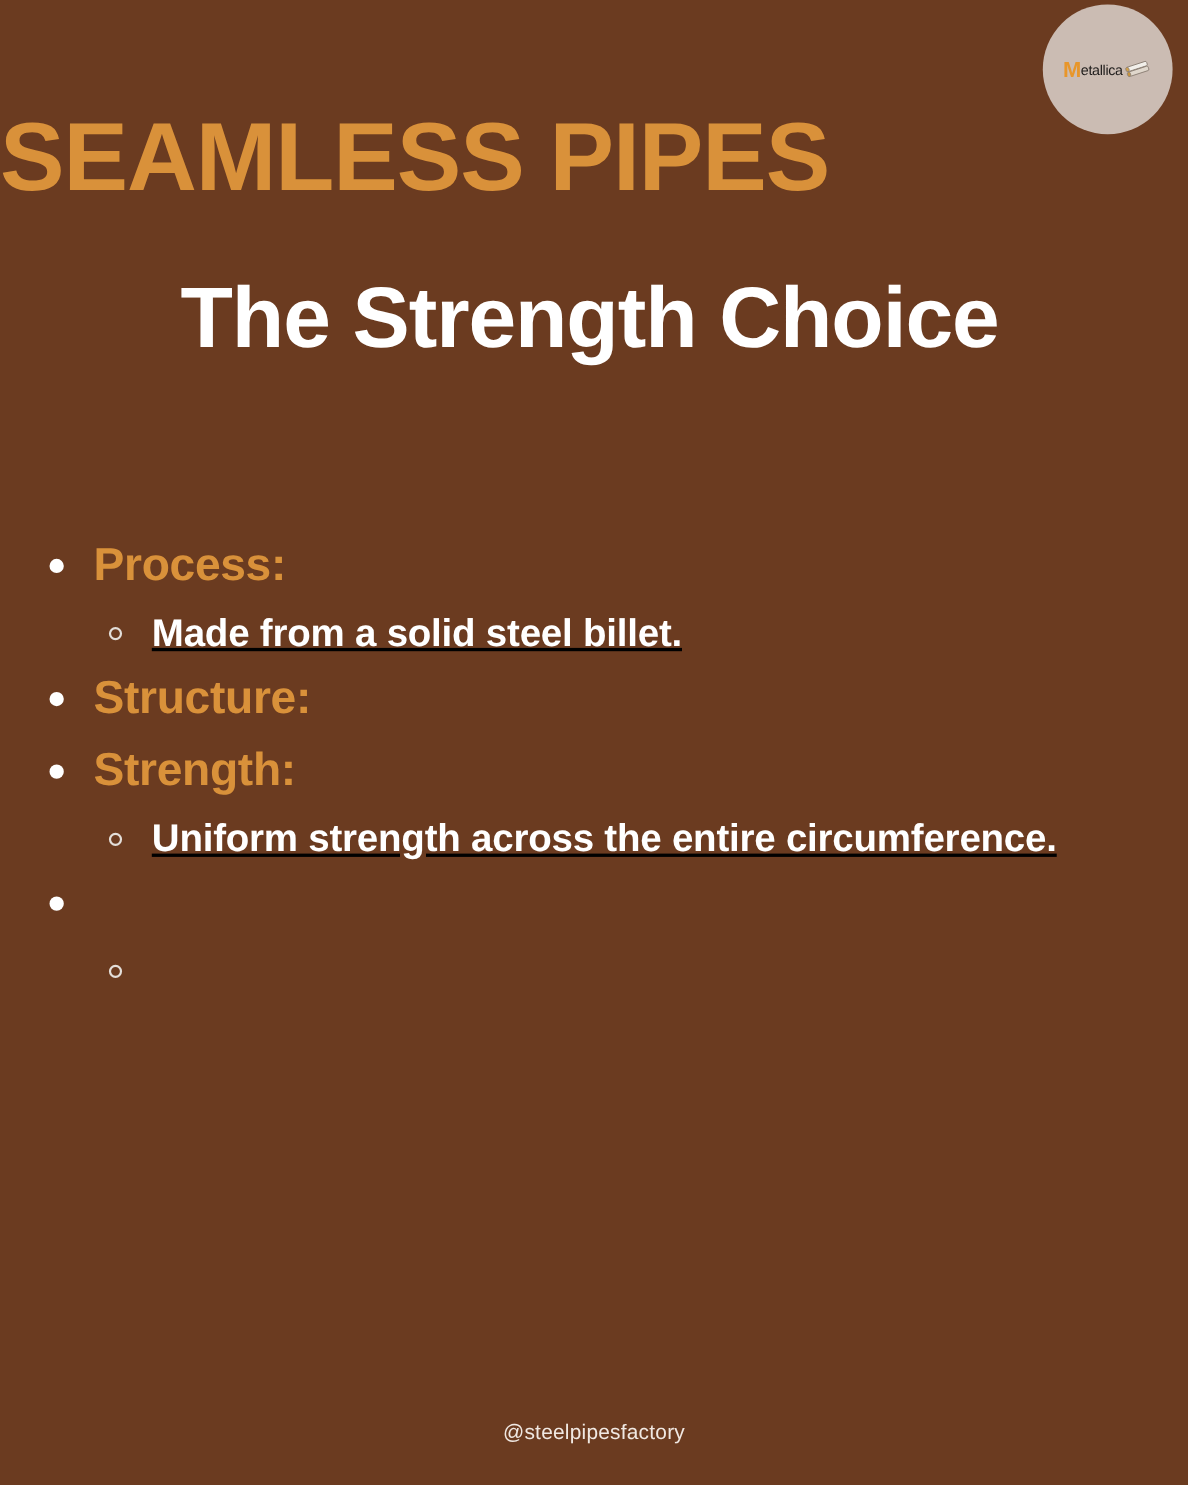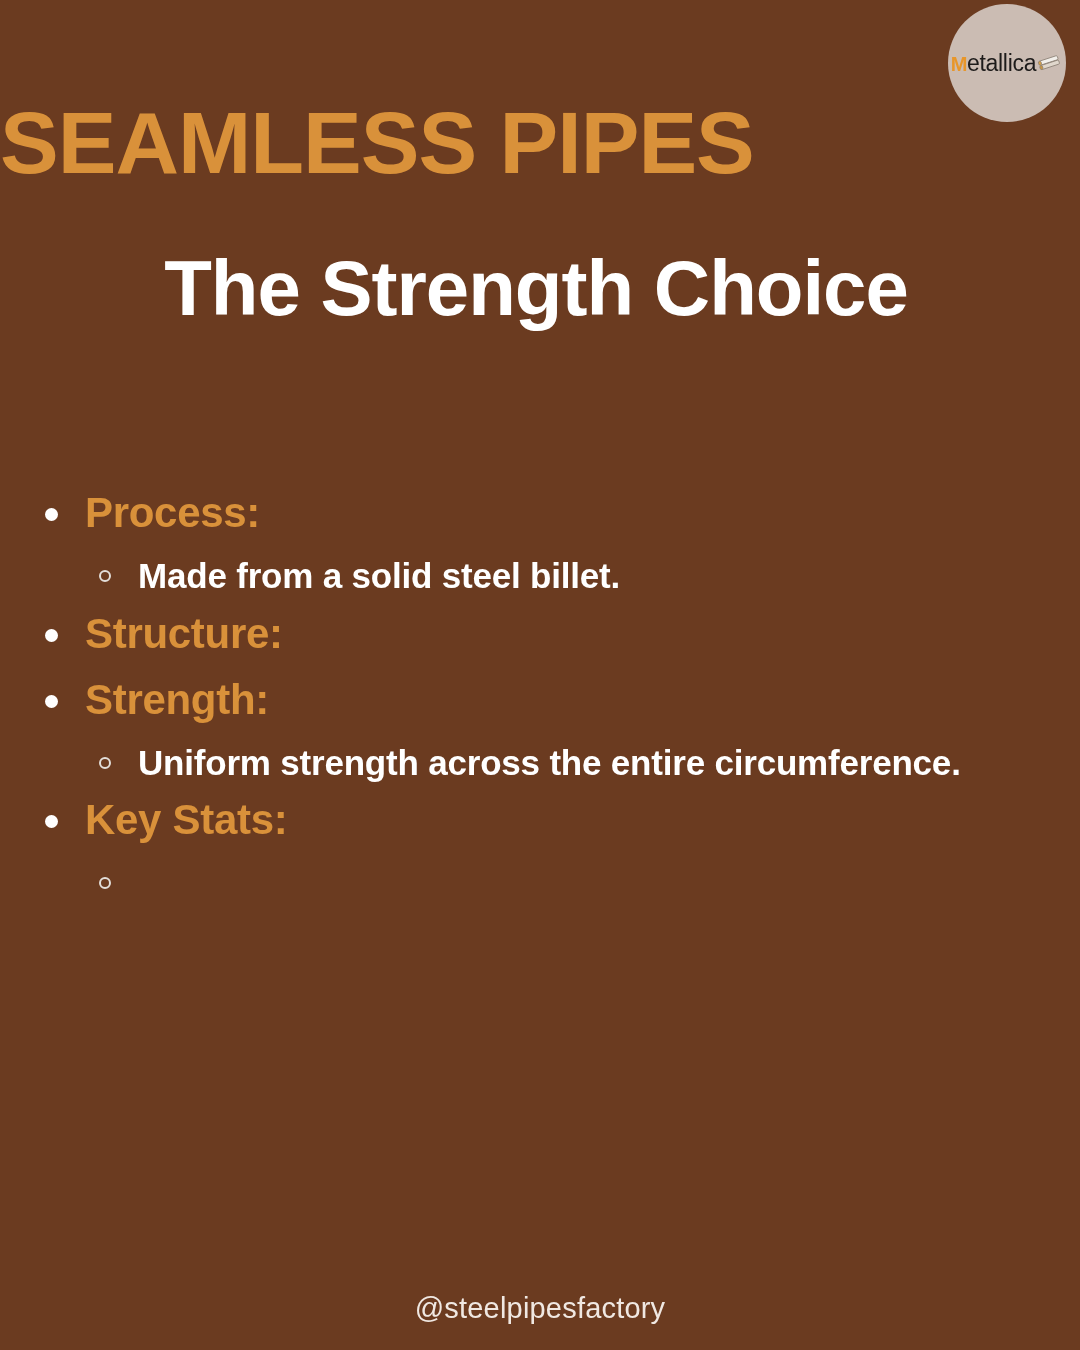--- a/index.html
+++ b/index.html
@@ -50,21 +50,21 @@
     font-size: 20px;
     line-height: 1;
     letter-spacing: -0.5px;
     position: relative;
     top: 1px;
   }
   .logo-word {
     color: #1d1b1a;
     font-family: "Liberation Sans", sans-serif;
     font-weight: 400;
-    font-size: 23px;
+    font-size: 13px;
     line-height: 1;
     letter-spacing: -0.3px;
   }
   .logo-pipe {
     margin-left: 1px;
     display: inline-block;
     line-height: 0;
   }
 
   
@@ -131,20 +131,21 @@
     font-size: 42px;
     line-height: 1.28;
     letter-spacing: -0.3px;
   }
   .sub-row {
     position: relative;
     padding-left: 138px;
     padding-right: 36px;
     min-height: 52px;
     margin-top: 2px;
+    text-decoration: underline;
   }
   .sub-bullet {
     position: absolute;
     left: 99px;
     top: 20px;
     width: 12px;
     height: 12px;
     border-radius: 50%;
     border: 2px solid #e3ded9;
     box-sizing: border-box;
@@ -163,21 +164,21 @@
   
   .handle {
     position: absolute;
     left: 0;
     top: 1292px;
     width: 1080px;
     text-align: center;
     color: #f0e8e2;
     font-family: "Liberation Sans", sans-serif;
     font-weight: 400;
-    font-size: 29px;
+    font-size: 19px;
     letter-spacing: 0.2px;
   }
 </style>
 </head>
 <body>
 
 <div class="poster">
 
   <div class="logo-badge">
     <div class="logo-inner">
@@ -226,21 +227,20 @@
       </div>
       <div class="sub-row">
         <span class="sub-bullet"></span>
         <span class="sub-text">Uniform strength across the entire circumference.</span>
       </div>
     </div>
 
     <div class="group">
       <div class="lead-row">
         <span class="lead-bullet"></span>
-        <span class="lead-label">Key Stats:</span>
       </div>
       <div class="sub-row">
         <span class="sub-bullet"></span>
       </div>
     </div>
 
   </div>
 
   <div class="handle">@steelpipesfactory</div>
 

